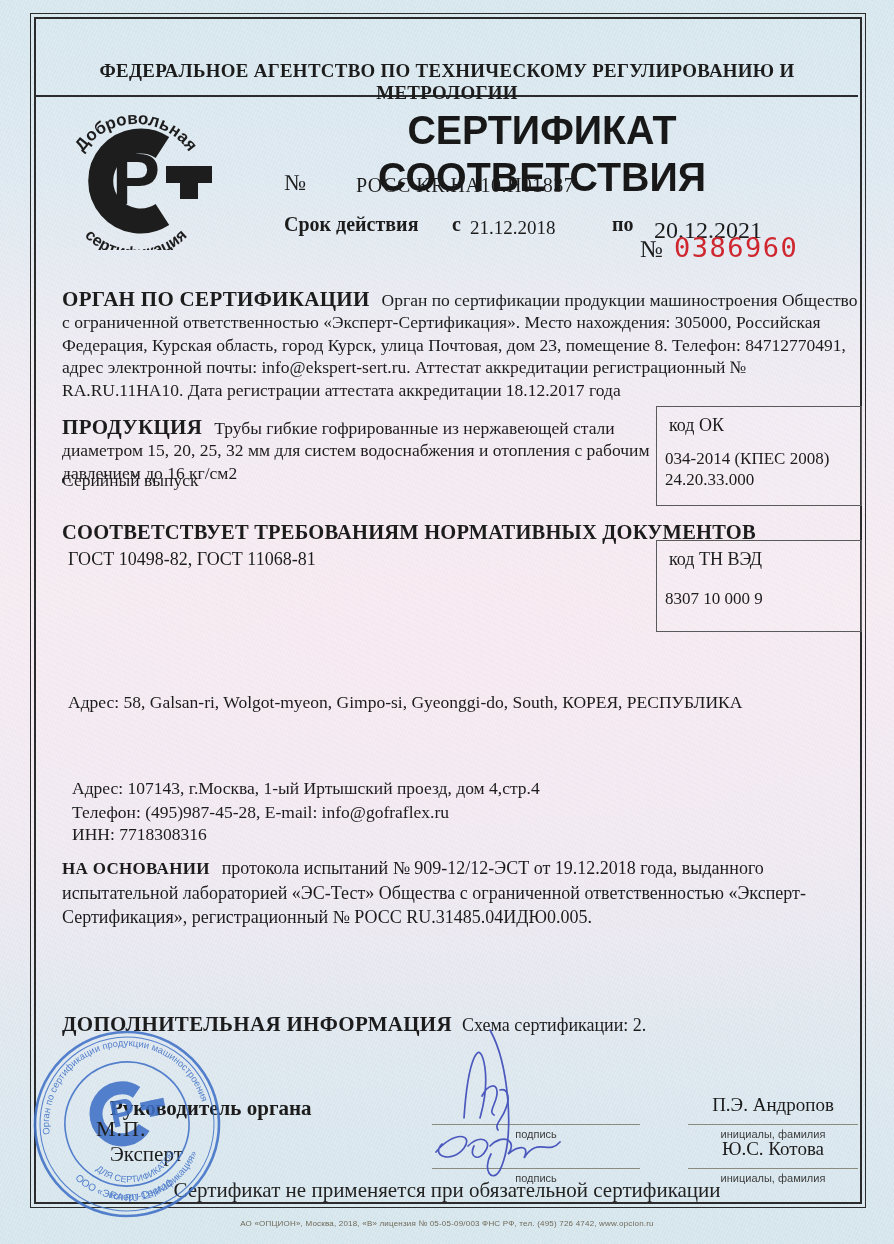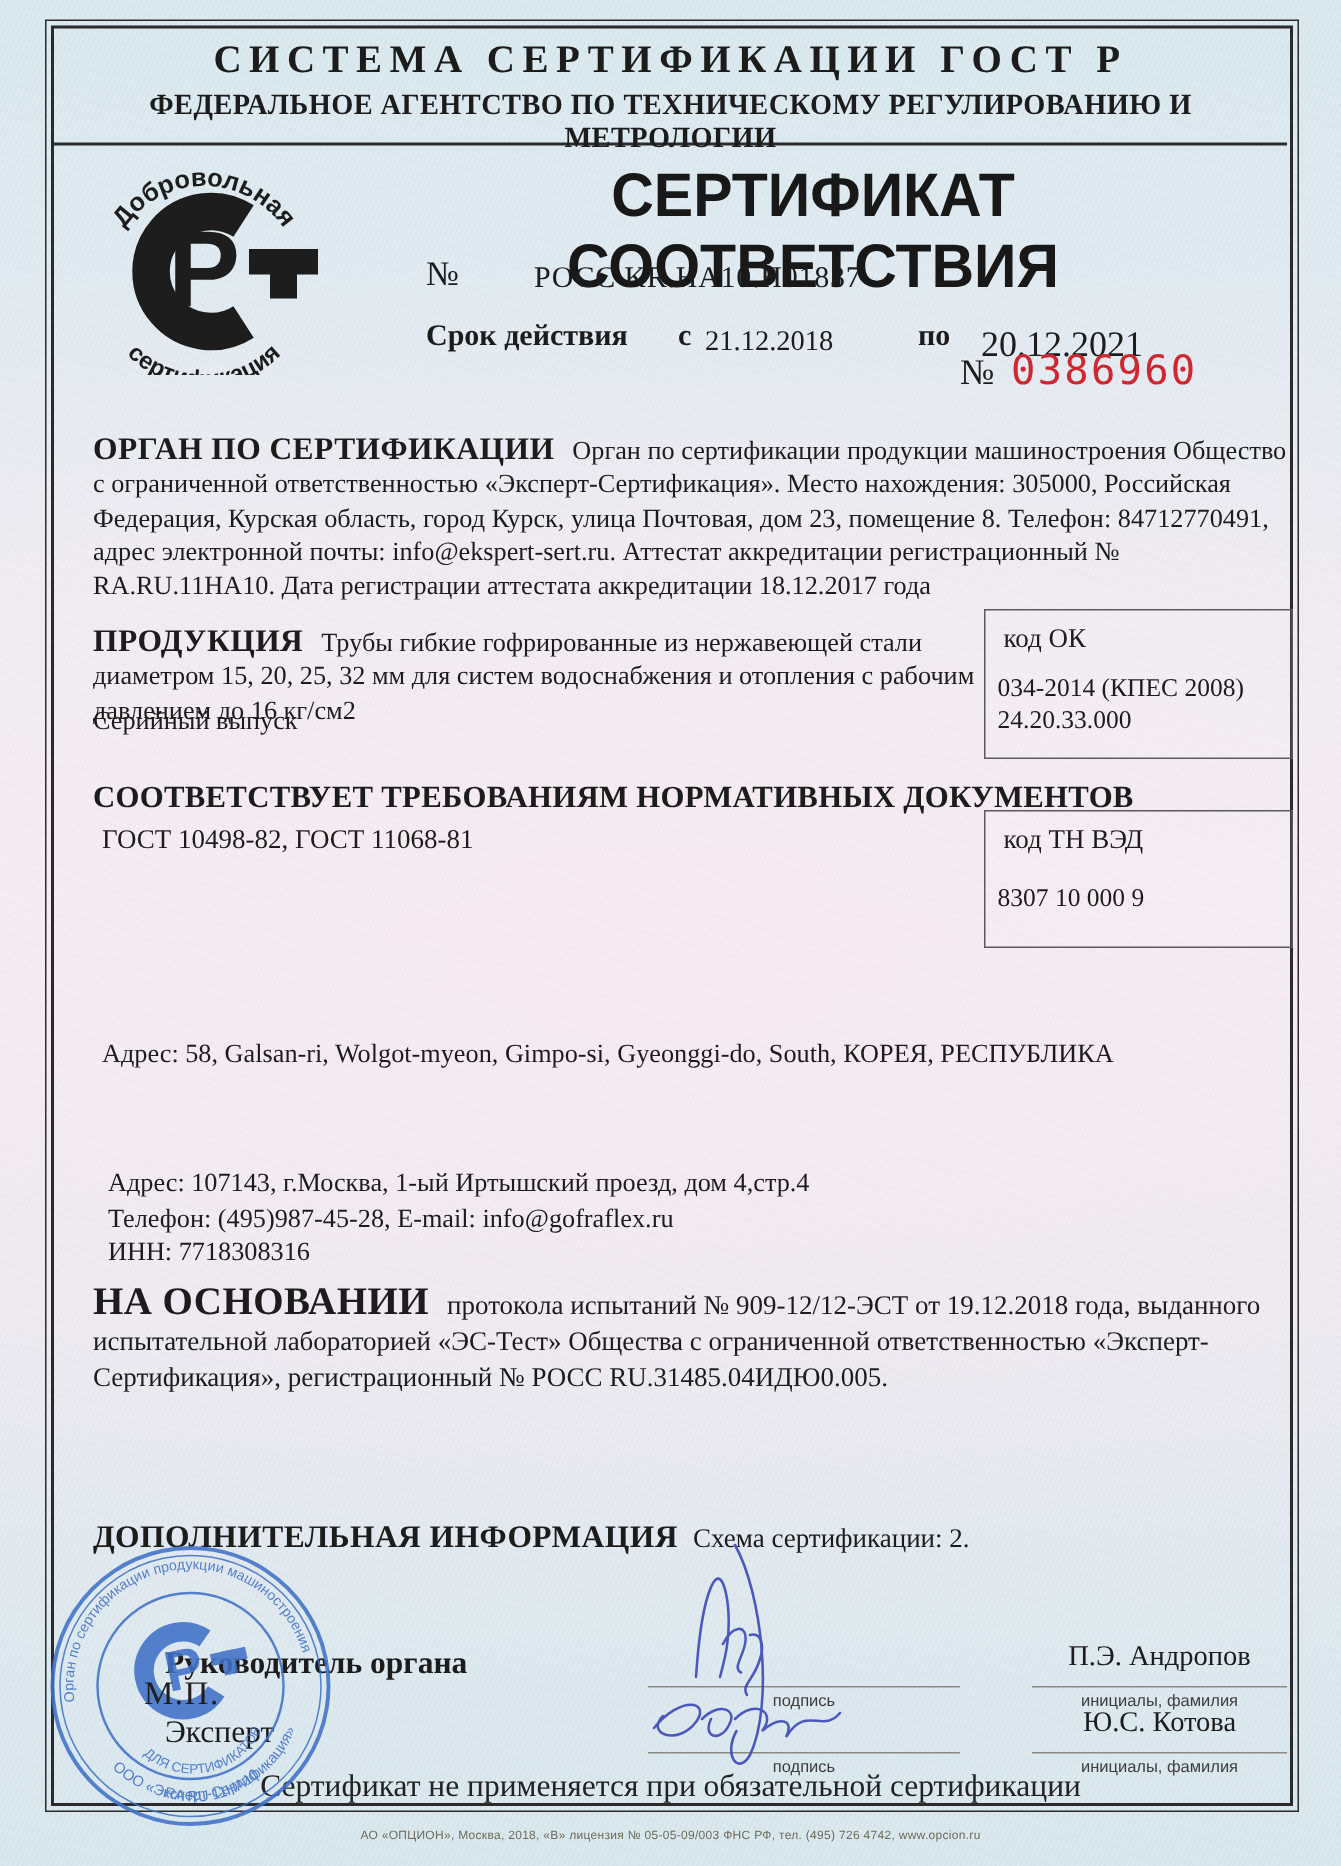--- a/index.html
+++ b/index.html
@@ -62,21 +62,21 @@
   .izg-addr { left:68px; top:692px; font-size:17.5px; }
 
   .vydan { left:62px; top:747px; }
   .vydan b.lbl { font-size:21.5px; margin-right:24px; }
   .vydan .name { font-size:18px; }
   .vydan-l1 { left:72px; top:778px; font-size:17.5px; }
   .vydan-l2 { left:72px; top:802px; font-size:17.5px; }
   .vydan-l3 { left:72px; top:824px; font-size:17.5px; }
 
   .osn { left:62px; top:838px; width:798px; line-height:24px; font-size:18px; }
-  .osn b.lbl { font-size:26px; margin-right:12px; }
+  .osn b.lbl { font-size:17px; margin-right:12px; }
 
   .dop { left:62px; top:995px; }
   .dop b.lbl { font-size:21px; margin-right:10px; }
   .dop .val { font-size:18px; }
 
   .role1 { left:110px; top:1096px; font-size:21px; font-weight:bold; }
   .role2 { left:110px; top:1142px; font-size:21px; font-weight:normal; }
   .sigline { border-top:1px solid #8a8a80; height:0; }
   .sl1 { left:432px; top:1124px; width:208px; }
   .sl2 { left:432px; top:1168px; width:208px; }
@@ -104,21 +104,20 @@
 <body>
 
 <div class="page">
   <div class="texture"></div>
 
   <div class="frame-outer">
     <div class="frame-inner"></div>
   </div>
   <div class="header-divider"></div>
 
-  <div class="abs hdr1">СИСТЕМА СЕРТИФИКАЦИИ ГОСТ Р</div>
   <div class="abs hdr2">ФЕДЕРАЛЬНОЕ АГЕНТСТВО ПО ТЕХНИЧЕСКОМУ РЕГУЛИРОВАНИЮ И МЕТРОЛОГИИ</div>
 
   <svg class="abs logo-svg" width="164" height="148" viewBox="0 0 164 148">
     <defs>
       <path id="lg-top" d="M 16,86 A 64,64 0 0 1 144,86" fill="none"></path>
       <path id="lg-bot" d="M 8,84 A 72,72 0 0 0 152,84" fill="none"></path>
     </defs>
     <text font-family="Liberation Sans, sans-serif" font-weight="bold" font-size="17" fill="#1d1d1d">
       <textPath href="#lg-top" startOffset="50%" text-anchor="middle">Добровольная</textPath>
     </text>

